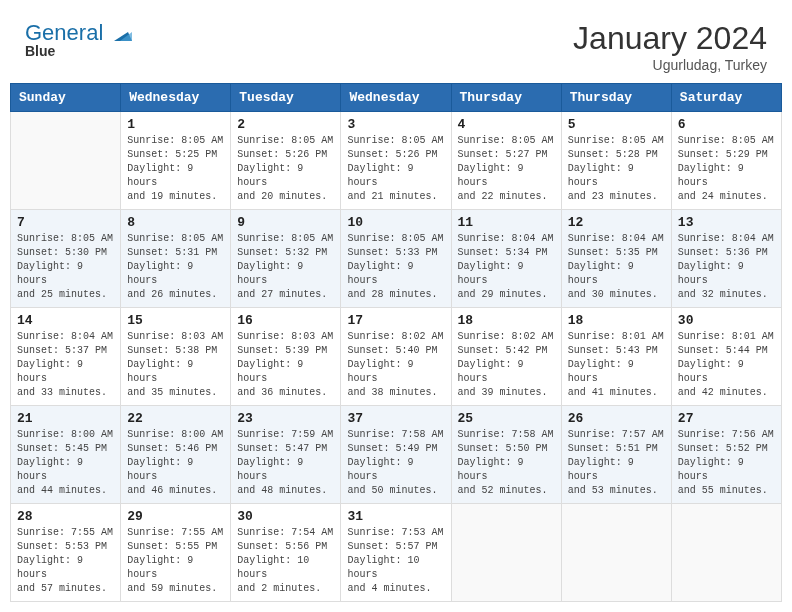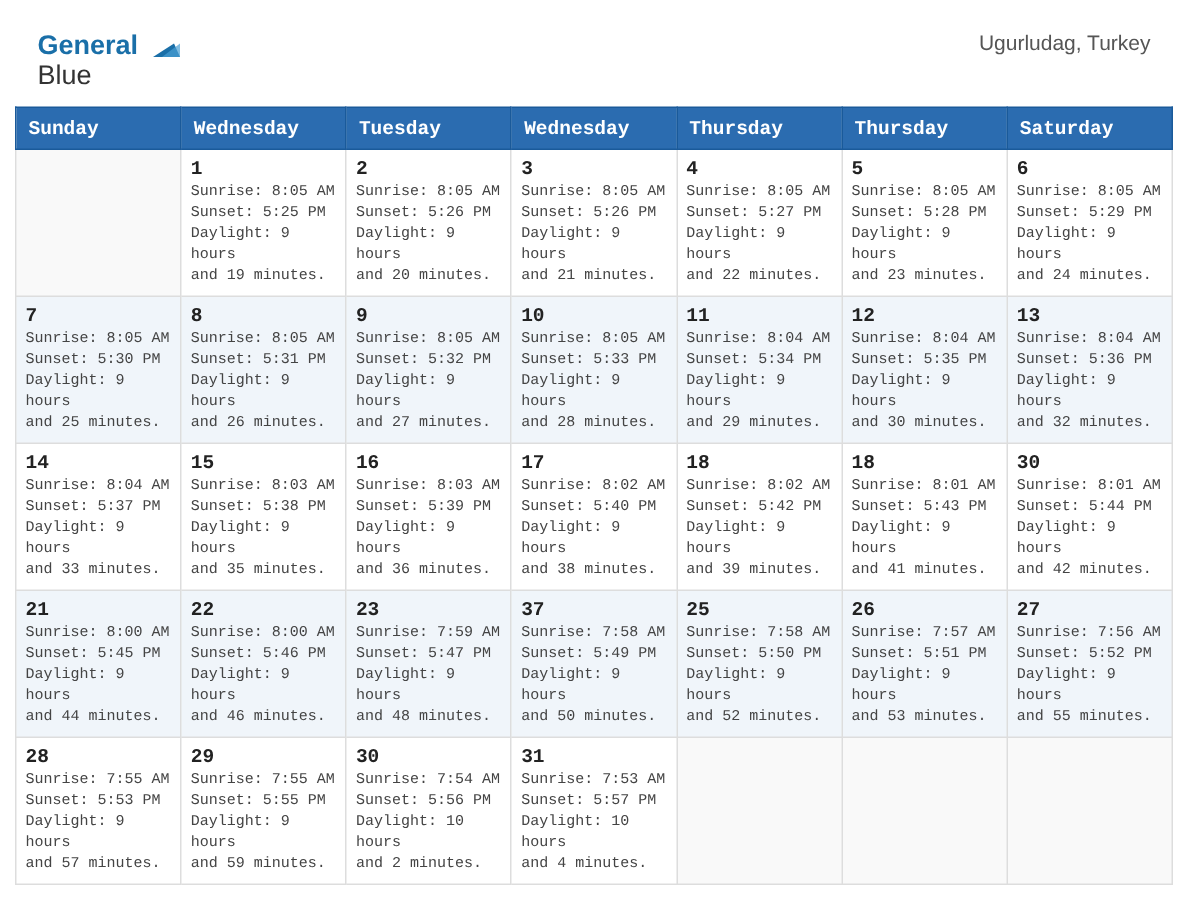--- a/index.html
+++ b/index.html
@@ -84,32 +84,33 @@
       background-color: #edf2f7;
     }
   </style>
 </head>
 <body>
 
 <div class="header">
   <div class="logo">
     <div>
       <div style="display:flex;align-items:center;">
-        <div style="font-size:18px;font-weight:bold;color:#333;line-height:1.15;">
+        <div style="font-size:22px;font-weight:normal;color:#333;line-height:1.15;">
           <span style="color:#1a6fa8;">General</span>
           <svg width="22" height="22" viewBox="0 0 22 22" style="display:inline-block;vertical-align:middle;margin-left:1px;">
             <polygon points="4,18 18,9 22,18" fill="#1a6fa8"></polygon>
             <polygon points="10,18 22,9 22,18" fill="#4a9fd4" opacity="0.7"></polygon>
           </svg>
         </div>
       </div>
-      <div style="font-size:18px;font-weight:normal;color:#333;margin-top:-2px;">Blue</div>
+      <div style="font-size:14px;font-weight:bold;color:#333;margin-top:-2px;">Blue</div>
     </div>
   </div>
   <div class="title-section">
+    <div class="month-title">January 2024</div>
     <div class="location">Ugurludag, Turkey</div>
   </div>
 </div>
 
 <table class="calendar">
   <thead>
     <tr id="calendar-header-row">
     <th>Sunday</th>
         <th>Wednesday</th>
         <th>Tuesday</th>

